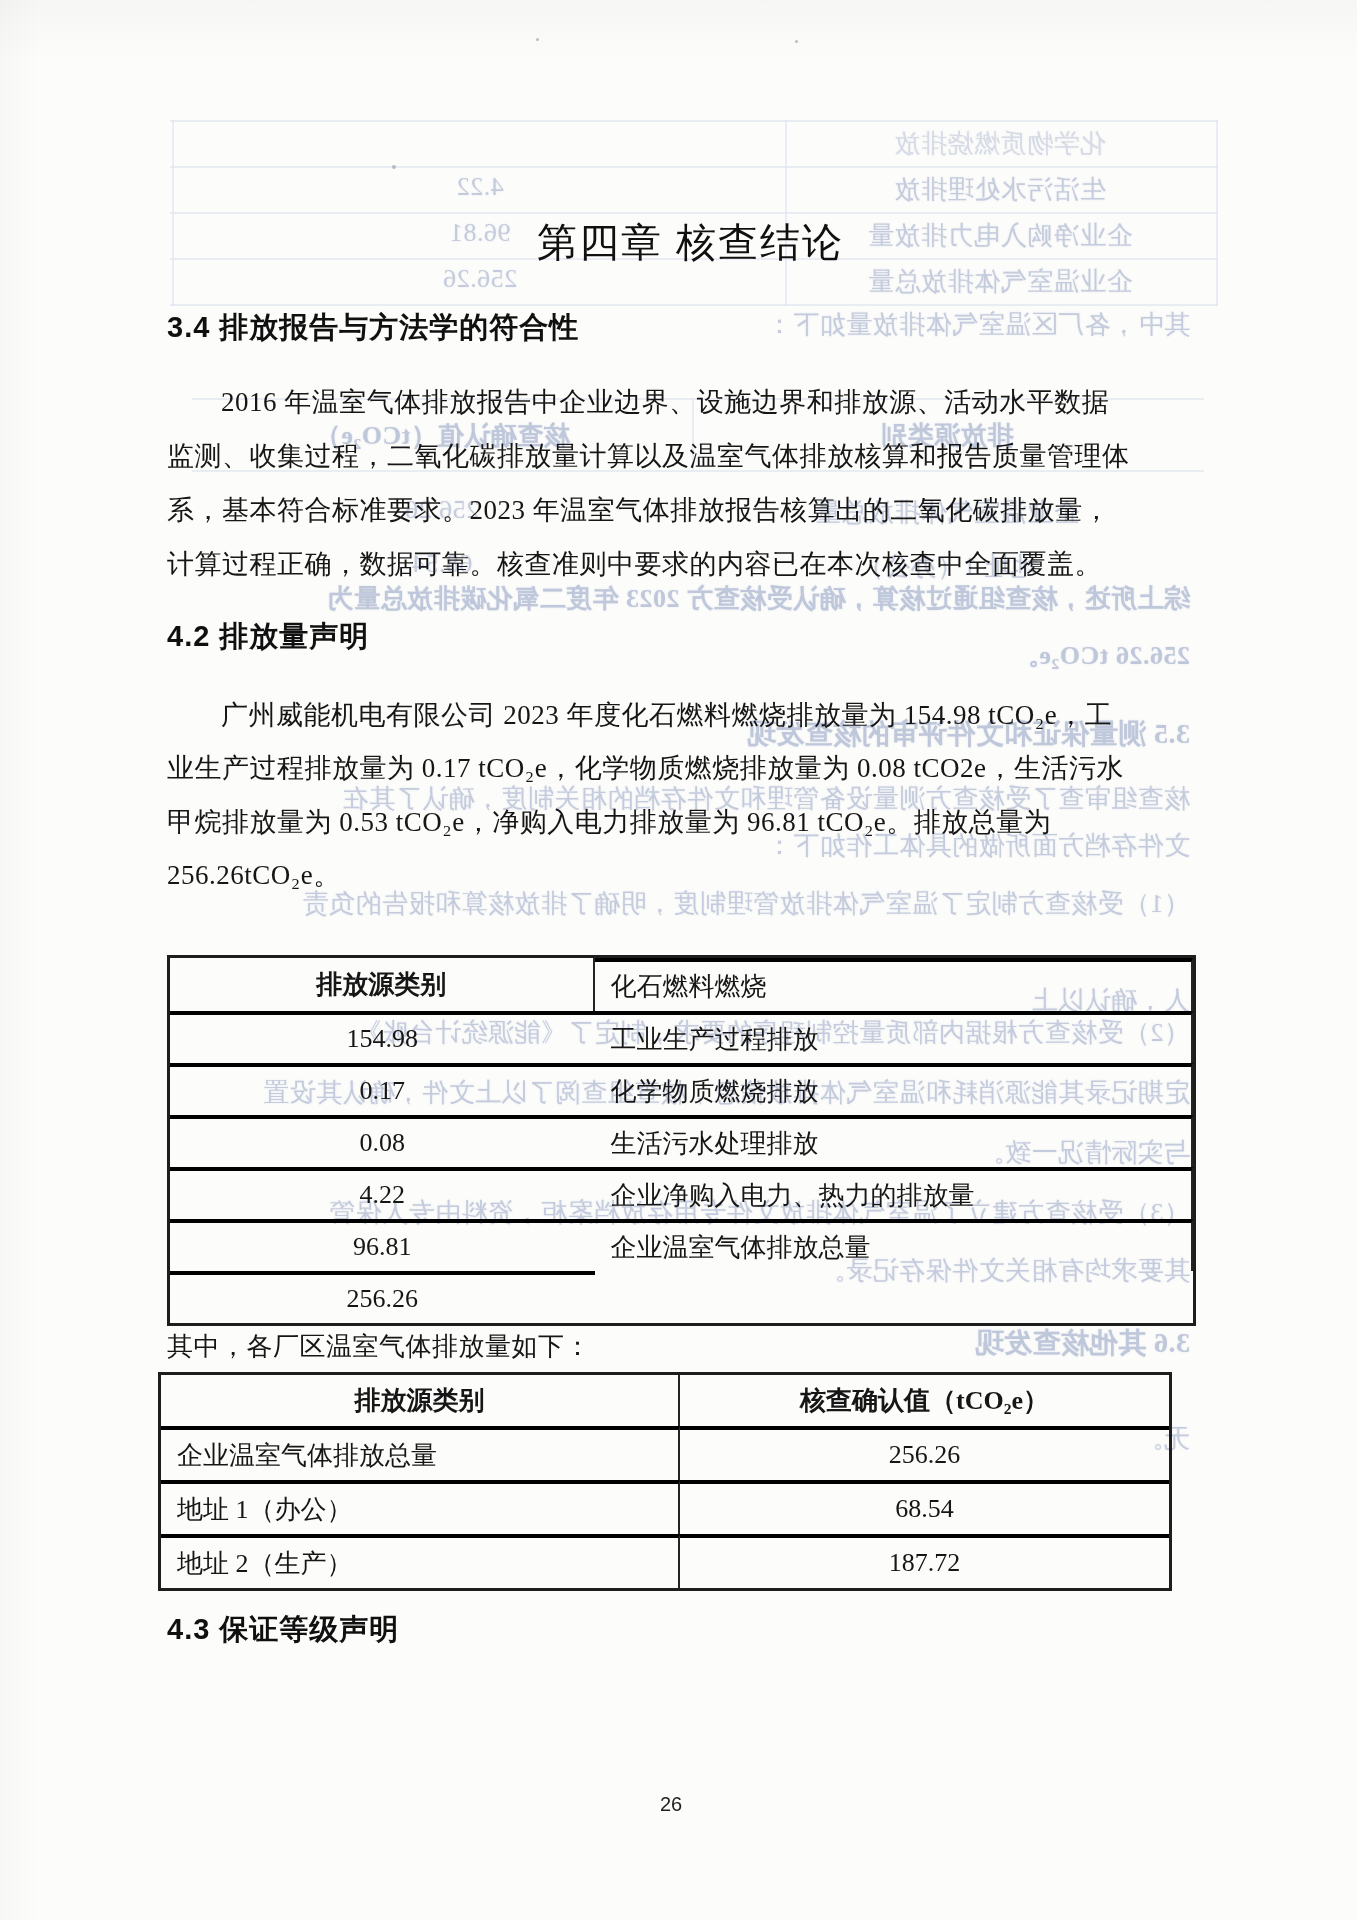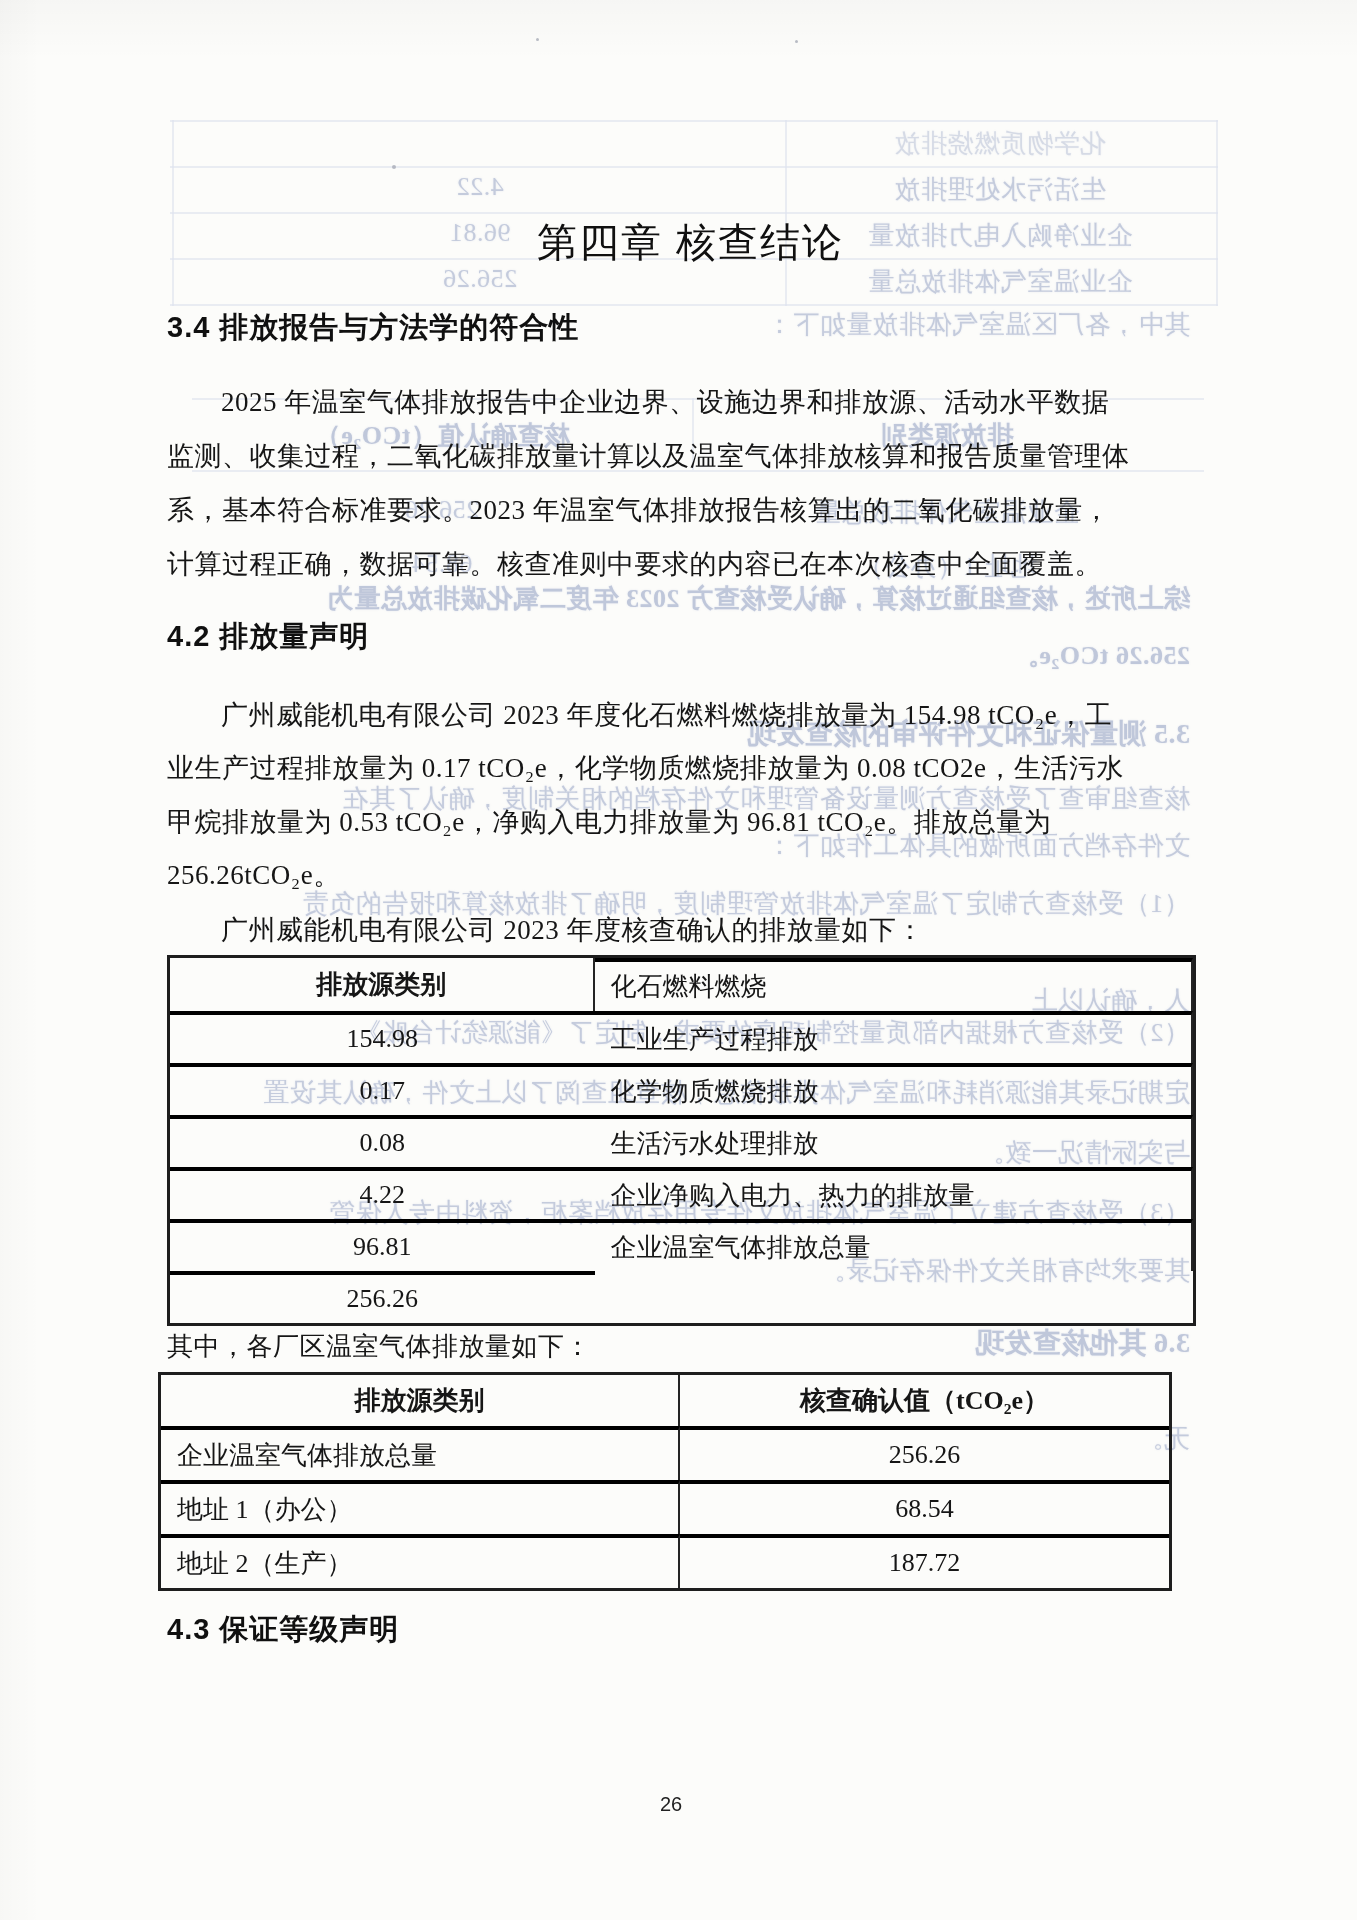--- a/index.html
+++ b/index.html
@@ -114,33 +114,32 @@
   </div>
 
   <div class="speck" style="left:392px;top:165px;width:4px;height:4px;"></div>
   <div class="speck" style="left:536px;top:38px;width:3px;height:3px;"></div>
   <div class="speck" style="left:795px;top:40px;width:3px;height:3px;"></div>
 
   <div class="abs title" style="left:537px;top:215px;">第四章 核查结论</div>
 
   <div class="abs h2" style="left:167px;top:308px;">3.4 排放报告与方法学的符合性</div>
 
-  <div class="abs bodyline" style="left:221px;top:384px;">2025 年温室气体排放报告中企业边界、设施边界和排放源、活动水平数据</div>
+  <div class="abs bodyline" style="left:221px;top:384px;">2016 年温室气体排放报告中企业边界、设施边界和排放源、活动水平数据</div>
   <div class="abs bodyline" style="left:167px;top:438px;">监测、收集过程，二氧化碳排放量计算以及温室气体排放核算和报告质量管理体</div>
   <div class="abs bodyline" style="left:167px;top:492px;">系，基本符合标准要求。2023 年温室气体排放报告核算出的二氧化碳排放量，</div>
   <div class="abs bodyline" style="left:167px;top:546px;">计算过程正确，数据可靠。核查准则中要求的内容已在本次核查中全面覆盖。</div>
 
   <div class="abs h2" style="left:167px;top:617px;">4.2 排放量声明</div>
 
   <div class="abs bodyline" style="left:221px;top:697px;">广州威能机电有限公司 2023 年度化石燃料燃烧排放量为 154.98 tCO₂e，工</div>
   <div class="abs bodyline" style="left:167px;top:750px;">业生产过程排放量为 0.17 tCO₂e，化学物质燃烧排放量为 0.08 tCO2e，生活污水</div>
   <div class="abs bodyline" style="left:167px;top:804px;">甲烷排放量为 0.53 tCO₂e，净购入电力排放量为 96.81 tCO₂e。排放总量为</div>
   <div class="abs bodyline" style="left:167px;top:857px;">256.26tCO₂e。</div>
 
-  <div class="abs bodyline" style="left:221px;top:912px;">广州威能机电有限公司 2023 年度核查确认的排放量如下：</div>
 
   <div class="tbl tbl1">
     <div class="cell c1 hc">排放源类别</div>
 
     <div class="cell c1 rt">化石燃料燃烧</div>
     <div class="cell vc rt">154.98</div>
     <div class="cell c1 rt">工业生产过程排放</div>
     <div class="cell vc rt">0.17</div>
     <div class="cell c1 rt">化学物质燃烧排放</div>
     <div class="cell vc rt">0.08</div>

